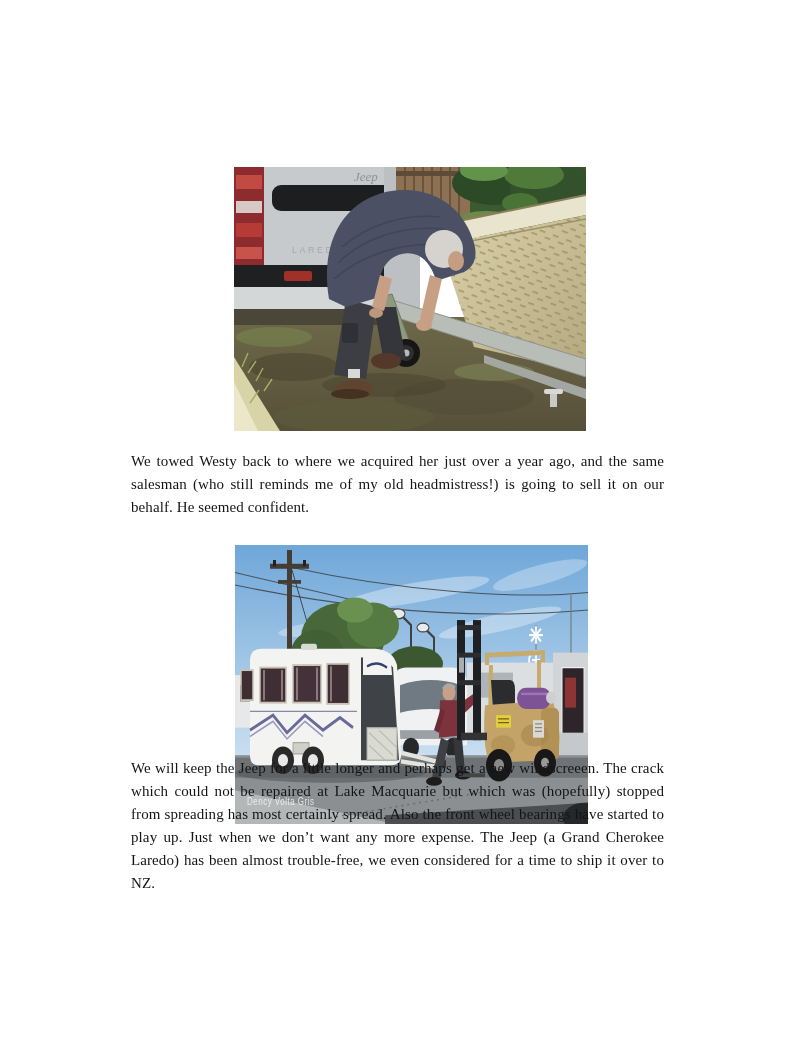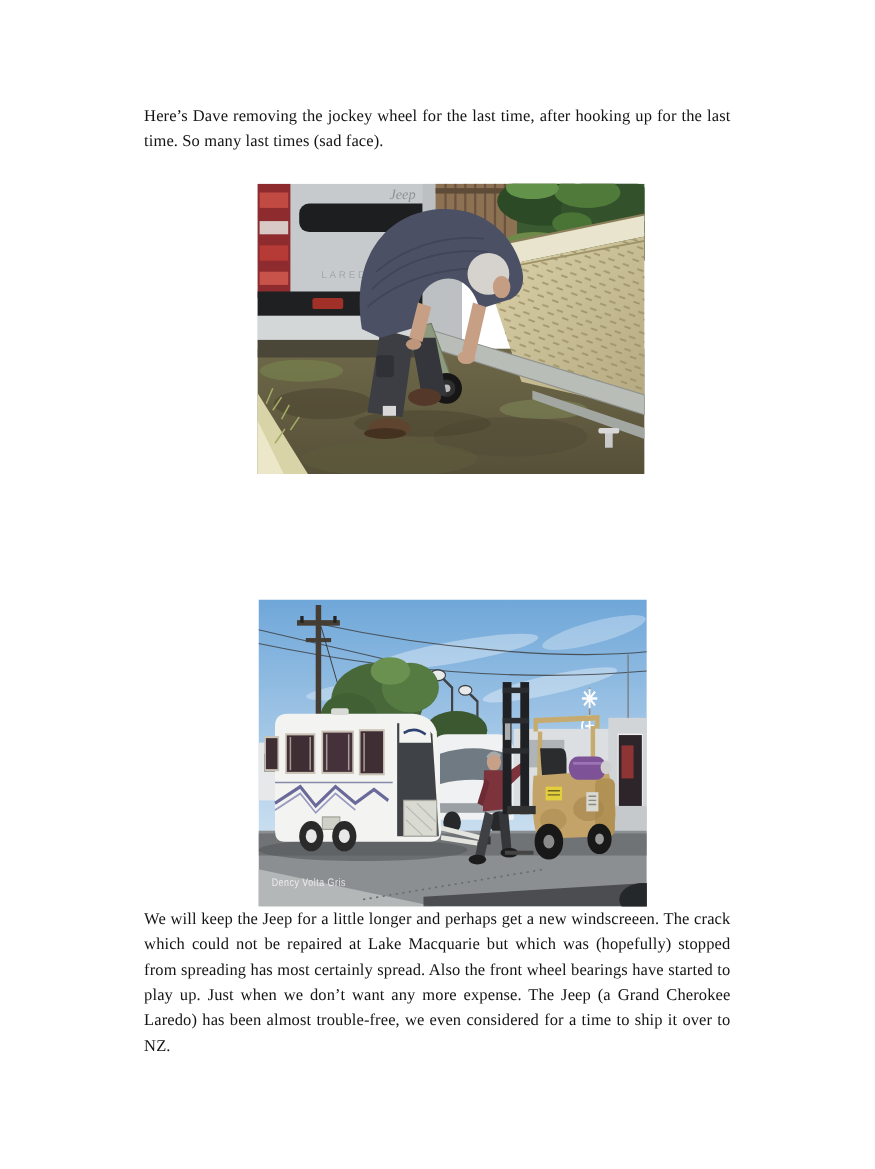--- a/index.html
+++ b/index.html
@@ -14,21 +14,21 @@
   .para{
     position:absolute;
     left:131px;width:533px;
     font-size:15px;line-height:23px;
     text-align:justify;
     margin:0;
     letter-spacing:0.1px;
   }
   #para1{top:95px;}
   #para2{top:450px;}
-  #para3{top:825px;}
+  #para3{top:757px;}
   .photo{
     position:absolute;
     margin:0;padding:12px;
     line-height:0;
   }
   #photo1{left:222px;top:155px;width:352px;height:264px;}
   #photo2{left:223px;top:533px;width:353px;height:279px;}
   .photo svg{display:block;width:100%;height:100%;}
   .pagenum{
     position:absolute;
@@ -36,21 +36,20 @@
     text-align:center;
     font-size:15px;
     color:#3c3c3c;
   }
 </style>
 </head>
 <body>
 
 <div class="page">
 
-  <p class="para" id="para1">Here’s Dave removing the jockey wheel for the last time, after hooking up for the last time. So many last times (sad face).</p>
 
   <figure class="photo" id="photo1" role="img" aria-label="Dave bent over the caravan drawbar removing the jockey wheel, behind the rear of a silver Jeep, with a tan checker-plate storage box on the right">
     <svg viewBox="0 0 352 264" preserveAspectRatio="none">
       <defs>
         <linearGradient id="boxFace" x1="0" y1="0" x2="1" y2="1">
           <stop offset="0" stop-color="#ddd3ab"></stop>
             <stop offset="1" stop-color="#b3a87f"></stop>
         </linearGradient>
         <linearGradient id="groundG" x1="0" y1="0" x2="0" y2="1">
           <stop offset="0" stop-color="#6e6849"></stop>
@@ -143,20 +142,21 @@
         <circle cx="210" cy="82" r="19" fill="#d6d3cf"></circle>
         <ellipse cx="222" cy="94" rx="8" ry="10" fill="#c59d82"></ellipse>
         <path d="M196,108 L186,152 L198,156 L208,112 Z" fill="#c79f85"></path>
         <ellipse cx="190" cy="158" rx="8" ry="6" fill="#c79f85"></ellipse>
         <path d="M146,108 L138,140 L150,144 L158,112 Z" fill="#c79f85"></path>
         <ellipse cx="142" cy="146" rx="7" ry="5" fill="#bd967c"></ellipse>
       </g>
     </svg>
   </figure>
 
+  <p class="para" id="para2">We towed Westy back to where we acquired her just over a year ago, and the same salesman (who still reminds me of my old headmistress!) is going to sell it on our behalf. He seemed confident.</p>
 
   <figure class="photo" id="photo2" role="img" aria-label="Westy the white caravan back at the dealer yard beside a tan Yale forklift and salesman under a blue sky">
     <svg viewBox="0 0 353 223" preserveAspectRatio="none">
       <defs>
         <linearGradient id="skyG" x1="0" y1="0" x2="0" y2="1">
           <stop offset="0" stop-color="#6fa7d9"></stop>
             <stop offset="1" stop-color="#cfe2f1"></stop>
         </linearGradient>
       </defs>
 

